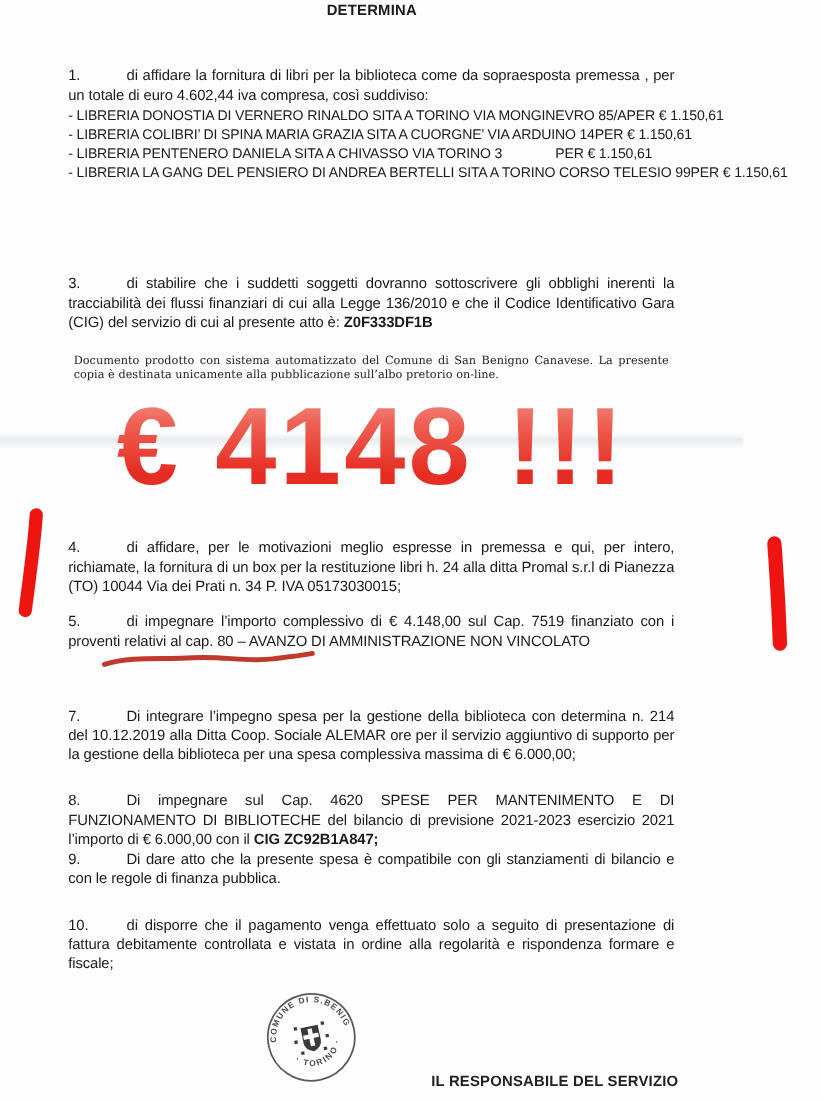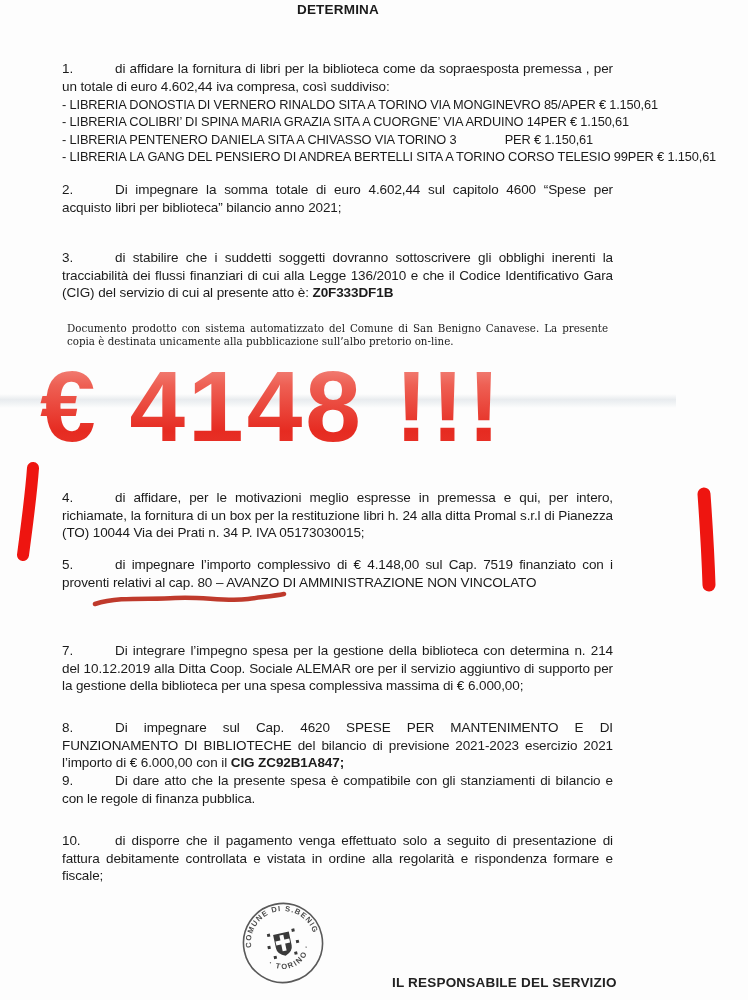--- a/index.html
+++ b/index.html
@@ -40,24 +40,24 @@
     text-align:justify;
   }
 
   .photo-seam{
     position:absolute;left:0;top:394px;width:100%;height:14px;
     background:linear-gradient(180deg,rgba(233,236,239,0) 0%,#e9ecef 40%,#eef1f3 60%,rgba(255,255,255,0) 100%);
   }
 
   .big-red{
     position:absolute;top:352px;left:0;width:100%;height:110px;
-    text-align:left;
+    text-align:center;
     font-size:100px;font-weight:bold;letter-spacing:3px;line-height:108px;
     background:linear-gradient(180deg,#f49d95 0%,#ee6054 30%,#e62b21 72%,#e9382e 100%);
-    -webkit-background-clip:text;background-clip:text;color:transparent;padding-left:40px;
+    -webkit-background-clip:text;background-clip:text;color:transparent;
   }
 
   .marks-overlay{
     position:absolute;left:0;top:0;width:748px;height:1000px;
     pointer-events:none;
   }
 
   .seal{position:absolute;left:241px;top:901px;width:84px;height:84px;transform:rotate(-12deg);}
   .seal svg{width:84px;height:84px;}
   .seal-arc-text{font-family:"Liberation Sans",sans-serif;font-size:7.6px;font-weight:bold;fill:#4a4a4a;letter-spacing:1.1px;}
@@ -89,21 +89,20 @@
     <div class="supplier-row">
         <span>- LIBRERIA PENTENERO DANIELA SITA A CHIVASSO  VIA TORINO 3</span>
         <span class="amount">PER € 1.150,61</span>
       </div>
     <div class="supplier-row">
         <span>- LIBRERIA LA GANG DEL PENSIERO DI ANDREA BERTELLI SITA A TORINO CORSO TELESIO 99</span>
         <span class="amount">PER  € 1.150,61</span>
       </div>
   </div>
 
-  <div class="para" style="top:181px"><span class="num">2.</span><span>Di impegnare la somma totale di euro 4.602,44 sul capitolo 4600 “Spese per acquisto libri per biblioteca” bilancio anno 2021;</span></div>
 
   <div class="para" style="top:249px"><span class="num">3.</span><span>di stabilire che i suddetti soggetti dovranno sottoscrivere gli obblighi inerenti la tracciabilità dei flussi finanziari di cui alla Legge 136/2010 e che il Codice Identificativo Gara (CIG) del servizio di cui al presente atto  è: </span><span class="b">Z0F333DF1B</span></div>
 
   <div class="disclaimer">Documento prodotto con sistema automatizzato del Comune di San Benigno Canavese. La presente copia è destinata unicamente alla pubblicazione sull’albo pretorio on-line.</div>
 
   <div class="photo-seam"></div>
 
   <div class="big-red">€ 4148 !!!</div>
 
   <div class="para" style="top:489px"><span class="num">4.</span><span>di affidare, per le motivazioni meglio espresse in premessa e qui, per intero, richiamate, la fornitura di un box per la restituzione libri h. 24 alla ditta Promal s.r.l di Pianezza (TO) 10044 Via dei Prati n. 34 P. IVA 05173030015;</span></div>

